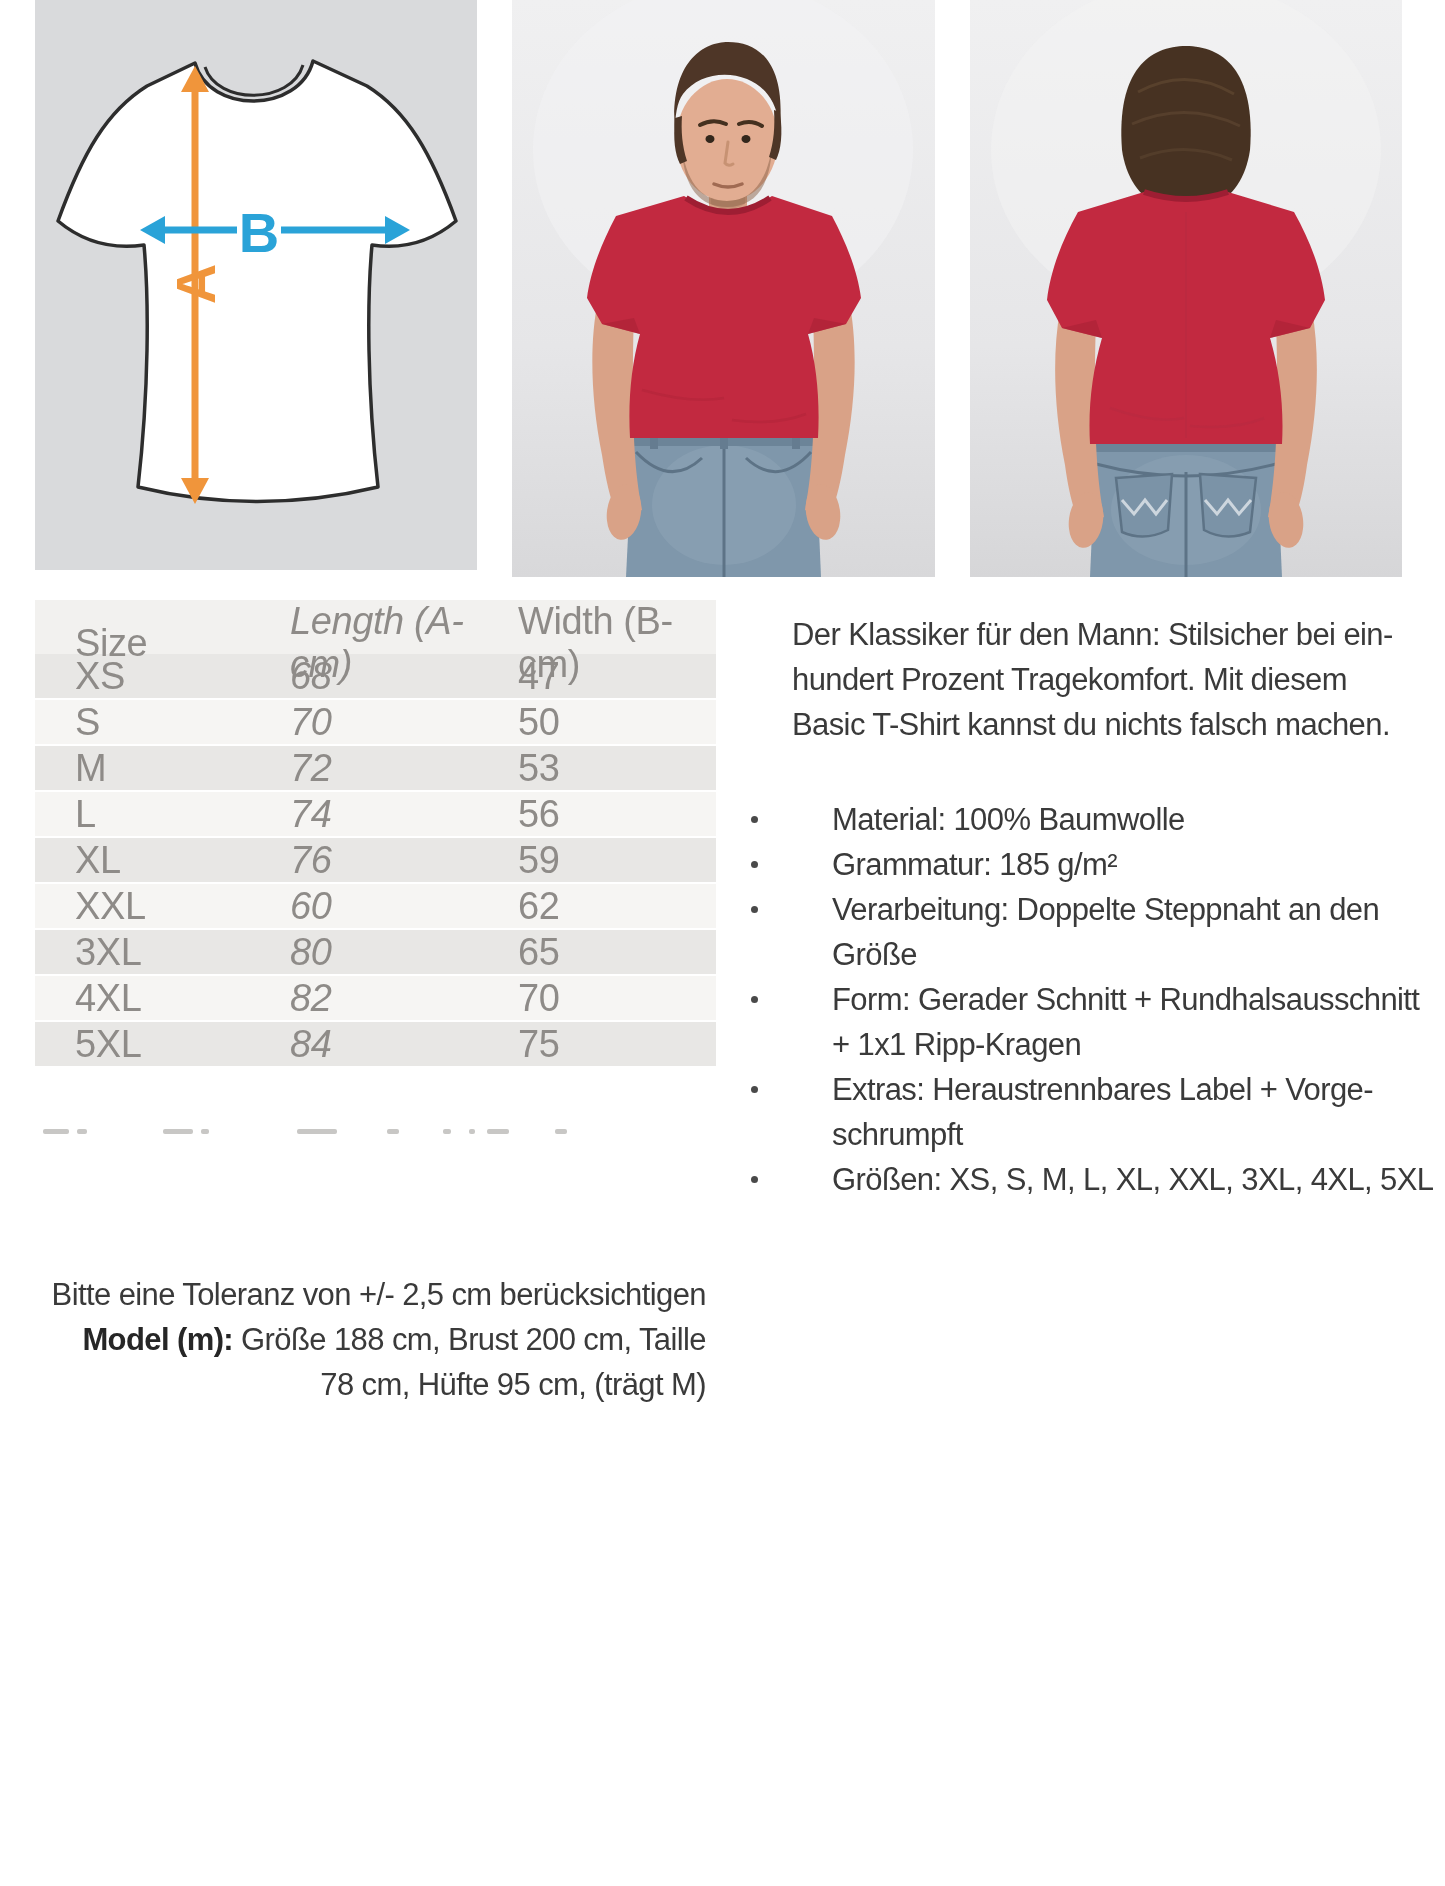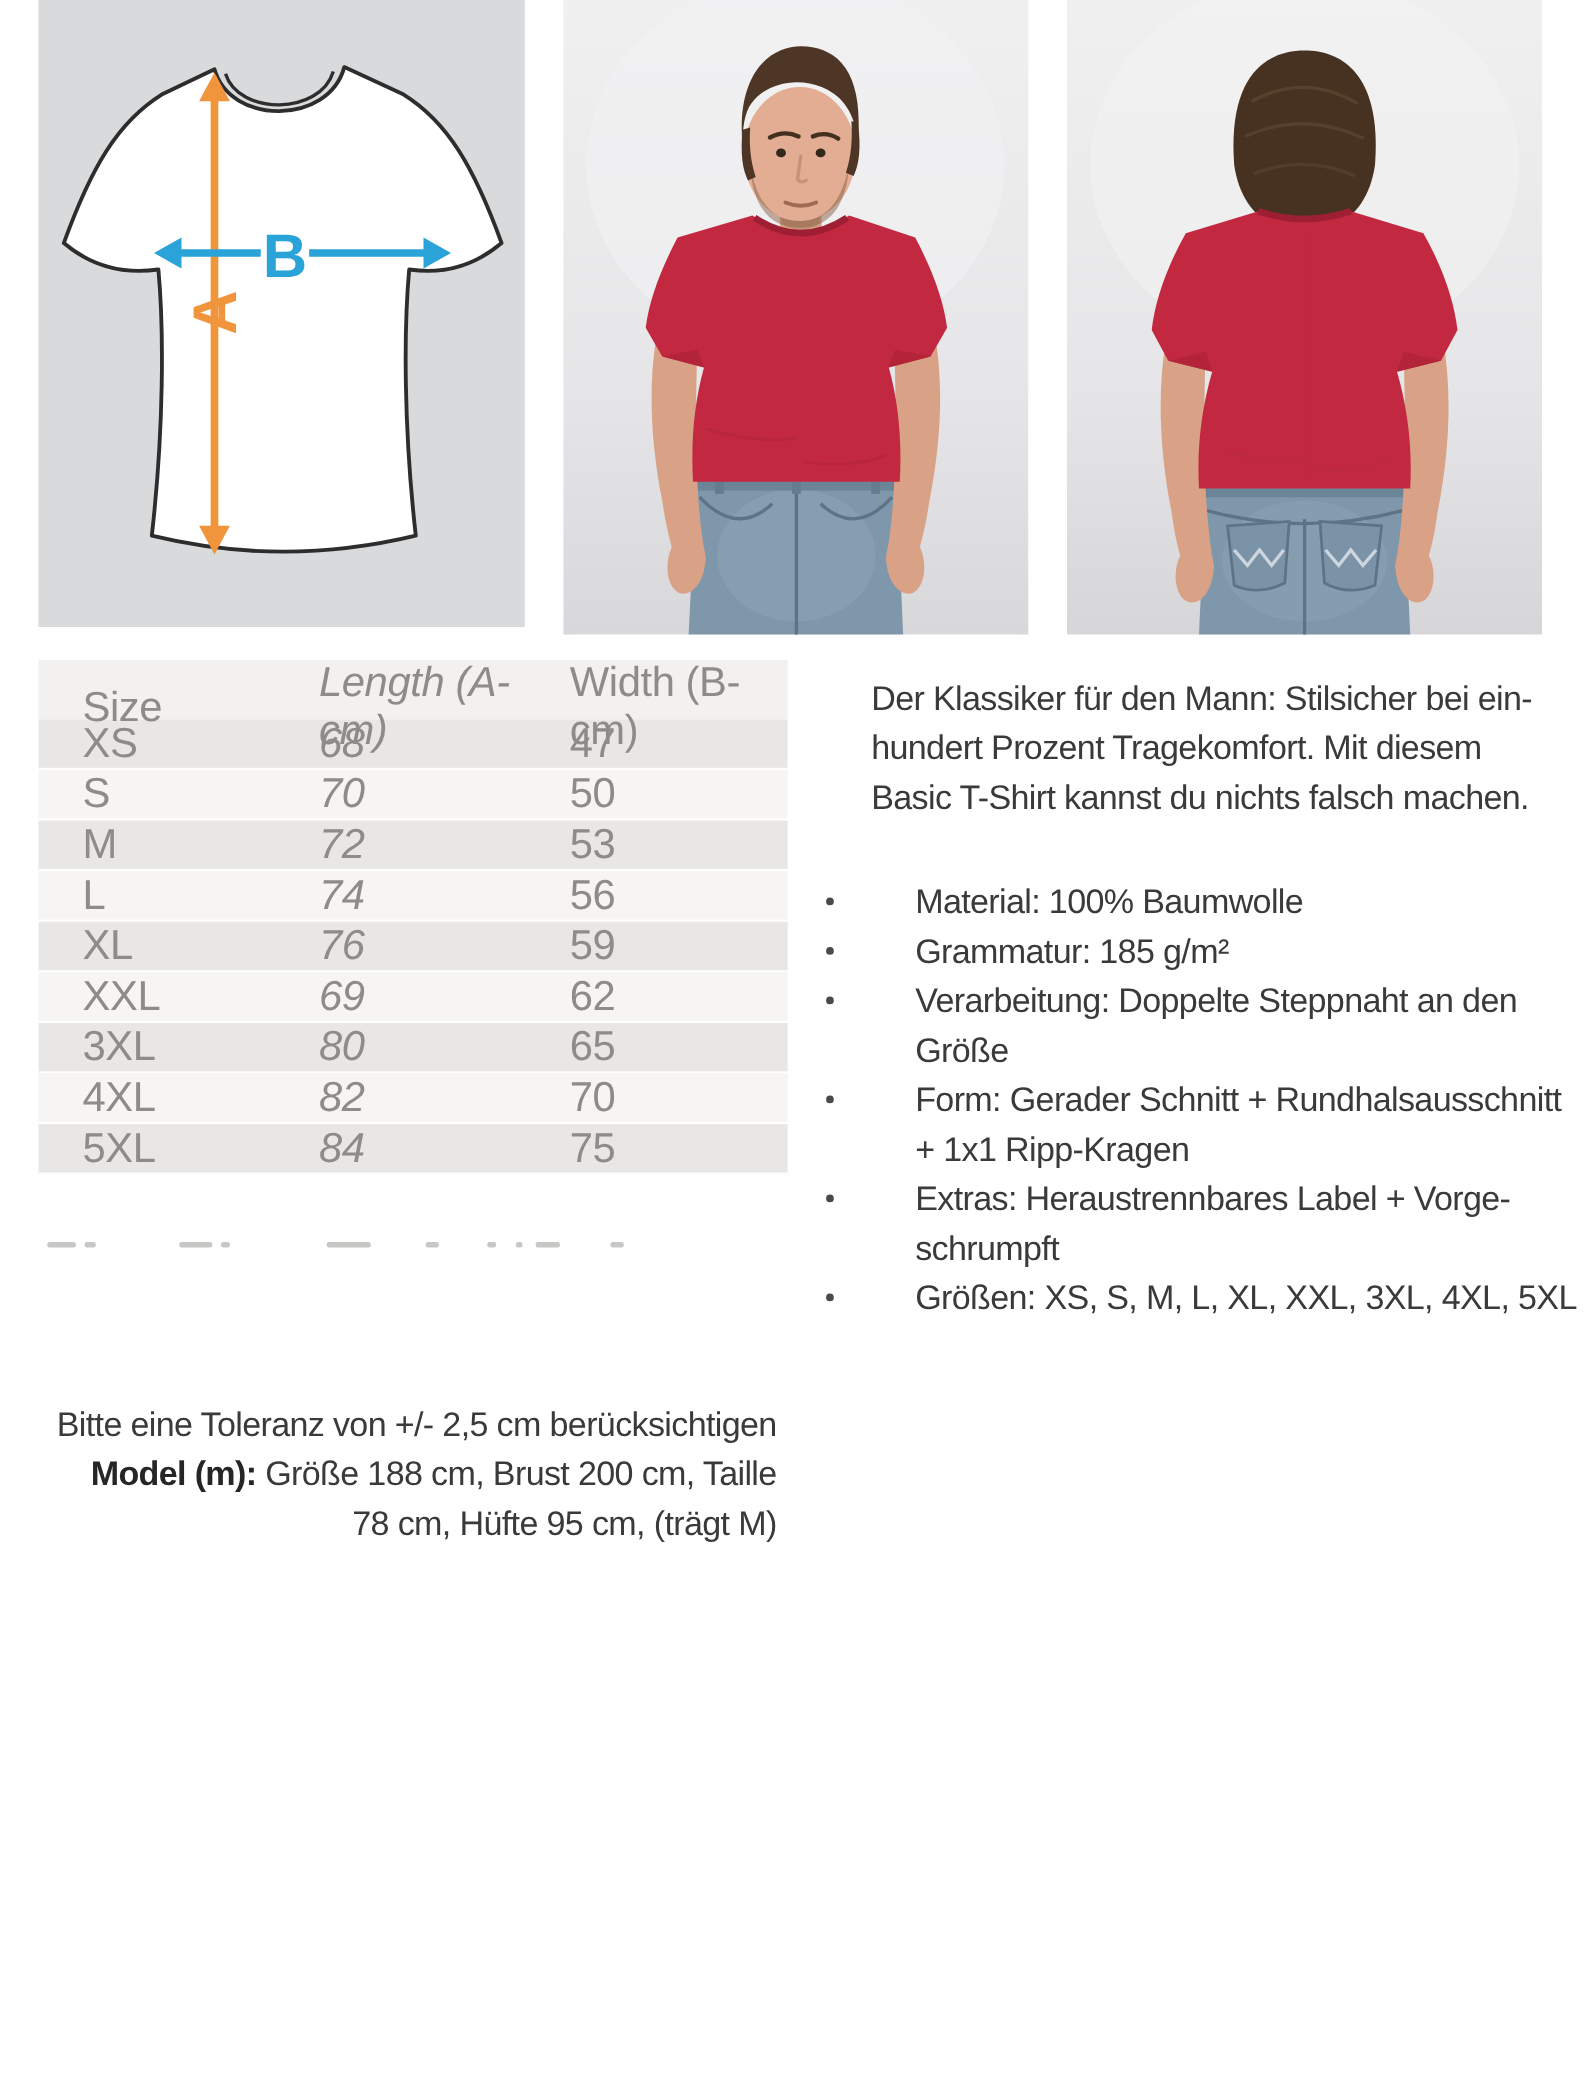--- a/index.html
+++ b/index.html
@@ -211,21 +211,21 @@
     <div>74</div>
     <div>56</div>
   </div>
   <div class="t-row t-data alt-a">
     <div>XL</div>
     <div>76</div>
     <div>59</div>
   </div>
   <div class="t-row t-data alt-b">
     <div>XXL</div>
-    <div>69</div>
+    <div>60</div>
     <div>62</div>
   </div>
   <div class="t-row t-data alt-a">
     <div>3XL</div>
     <div>80</div>
     <div>65</div>
   </div>
   <div class="t-row t-data alt-b">
     <div>4XL</div>
     <div>82</div>

